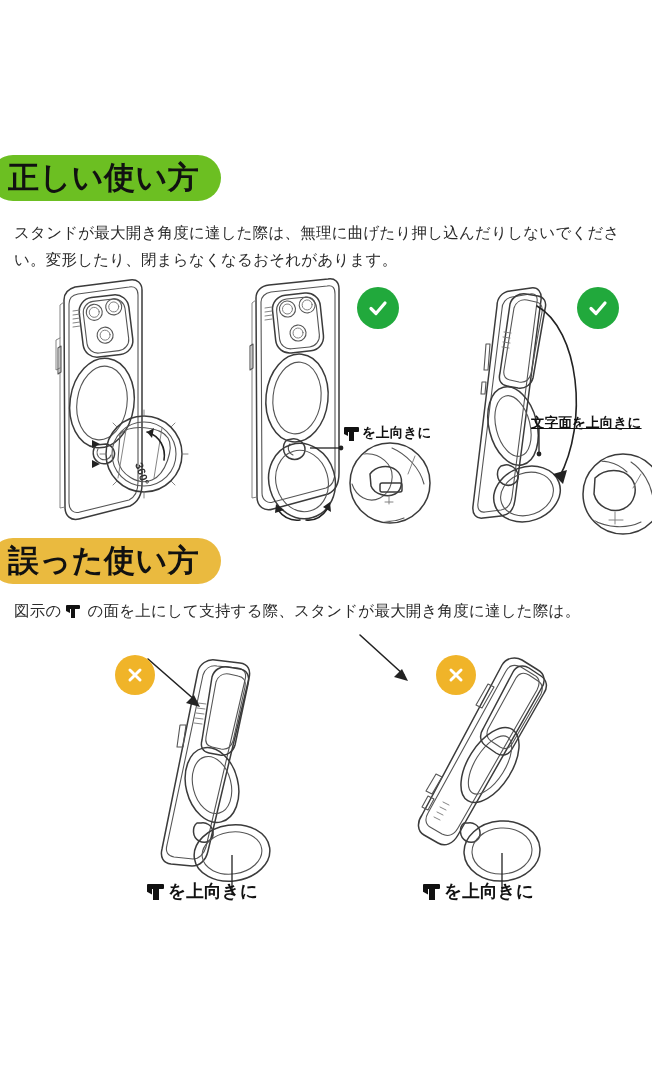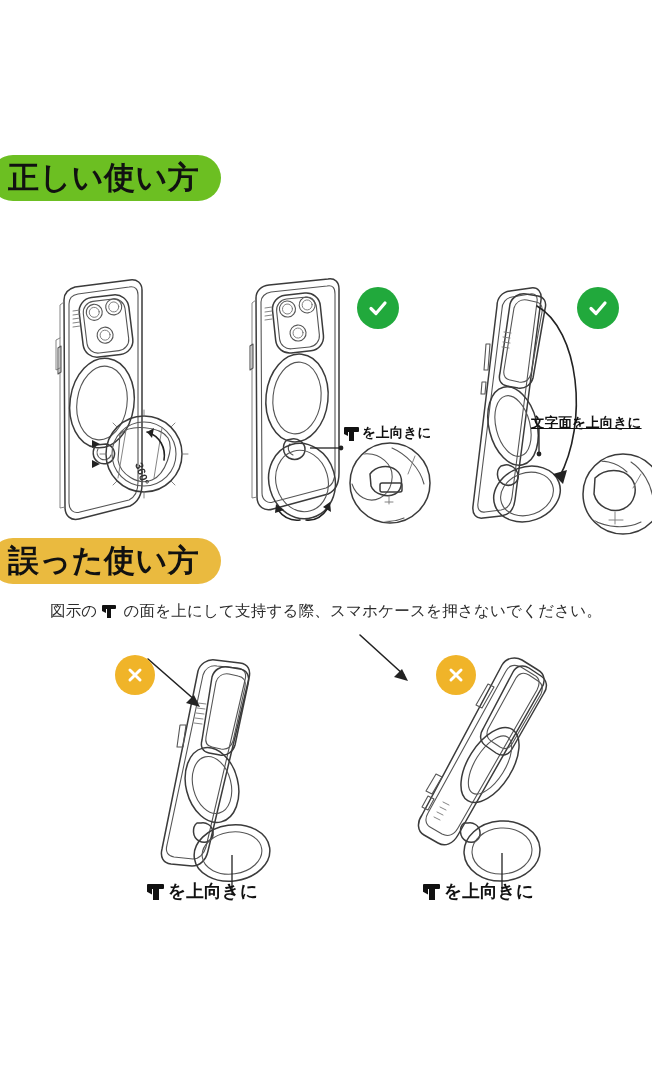--- a/index.html
+++ b/index.html
@@ -38,21 +38,21 @@
 
   
   .para {
     position: absolute;
     font-size: 15.5px;
     line-height: 27px;
     color: #2b2b2b;
     letter-spacing: 0.2px;
   }
   .para.p1 { left: 14px; top: 219px; width: 624px; }
-  .para.p2 { left: 14px; top: 597px; width: 624px; display: flex; align-items: center; gap: 0; justify-content: center;}
+  .para.p2 { left: 14px; top: 597px; width: 624px; display: flex; align-items: center; gap: 0;}
 
   
   .tglyph {
     display: inline-block;
     position: relative;
     vertical-align: -1px;
   }
   .tglyph .bar {
     position: absolute; background: #111;
   }
@@ -96,20 +96,21 @@
   .lead{ fill: none; stroke: #222; stroke-width: 1.3; }
   .deg { font-size: 11px; font-weight: 700; fill: #333; font-family: "Liberation Sans", sans-serif; }
 </style>
 </head>
 <body>
 
 <div class="page">
 
   <div class="pill green">正しい使い方</div>
 
+  <div class="para p1">スタンドが最大開き角度に達した際は、無理に曲げたり押し込んだりしないでください。変形したり、閉まらなくなるおそれがあります。</div>
 
   <div class="art" style="left:34px; top:278px;">
     <svg width="200" height="246" viewBox="0 0 200 246" aria-hidden="true">
 
       <path class="ln" d="M30 22 C30 16 34 11 41 9 L96 2 C103 1 108 5 108 12 L108 206 C108 216 104 224 96 228 L45 241 C37 243 31 238 31 229 Z"></path>
       <path class="ln2" d="M35 26 C35 21 38 17 44 16 L95 9 C101 8 104 11 104 17 L104 204 C104 212 101 219 95 222 L46 234 C40 236 35 232 35 225 Z"></path>
 
       <path class="ln3" d="M30 24 L26 27 L26 230 L31 229"></path>
       <path class="ln3" d="M26 60 L22 62 L22 92 L26 90"></path>
 
@@ -300,21 +301,21 @@
 
   <div class="pill amber">誤った使い方</div>
 
   <div class="para p2">
     <span>図示の</span>
     <span class="tglyph" style="width:14px;height:14px;margin:0 7px 0 5px;">
       <span class="bar" style="left:0;top:1px;width:14px;height:4.5px;border-radius:1px;"></span>
       <span class="bar" style="left:4.5px;top:4.5px;width:4.5px;height:9.5px;"></span>
       <span class="bar" style="left:0;top:3.5px;width:4px;height:5px;transform:skewY(28deg);"></span>
     </span>
-    <span>の面を上にして支持する際、スマホケースを押さないでください。</span>
+    <span>の面を上にして支持する際、スタンドが最大開き角度に達した際は。</span>
   </div>
 
   <div class="art" style="left:140px; top:655px;">
     <svg width="180" height="230" viewBox="0 0 180 230" aria-hidden="true">
 
       <path class="ln" d="M58 16 C60 9 67 4 75 5 L100 8 C108 9 111 15 109 23 L68 196 C66 205 60 211 52 211 L31 209 C23 208 20 202 22 194 Z"></path>
       <path class="ln2" d="M63 20 C65 14 70 10 77 11 L98 13 C104 14 107 18 105 25 L66 192 C64 199 59 204 53 204 L34 202 C28 201 25 197 27 190 Z"></path>
 
       <path class="ln" d="M72 22 C74 15 80 11 88 12 L100 14 C107 15 110 21 108 29 L95 90 C93 97 87 101 80 100 L69 98 C63 97 60 92 62 85 Z"></path>
       <path class="ln2" d="M76 27 C78 21 83 18 89 19 L98 21 C104 22 106 26 105 32 L93 86 C91 92 87 95 81 94 L72 92 C67 91 65 87 66 82 Z"></path>

